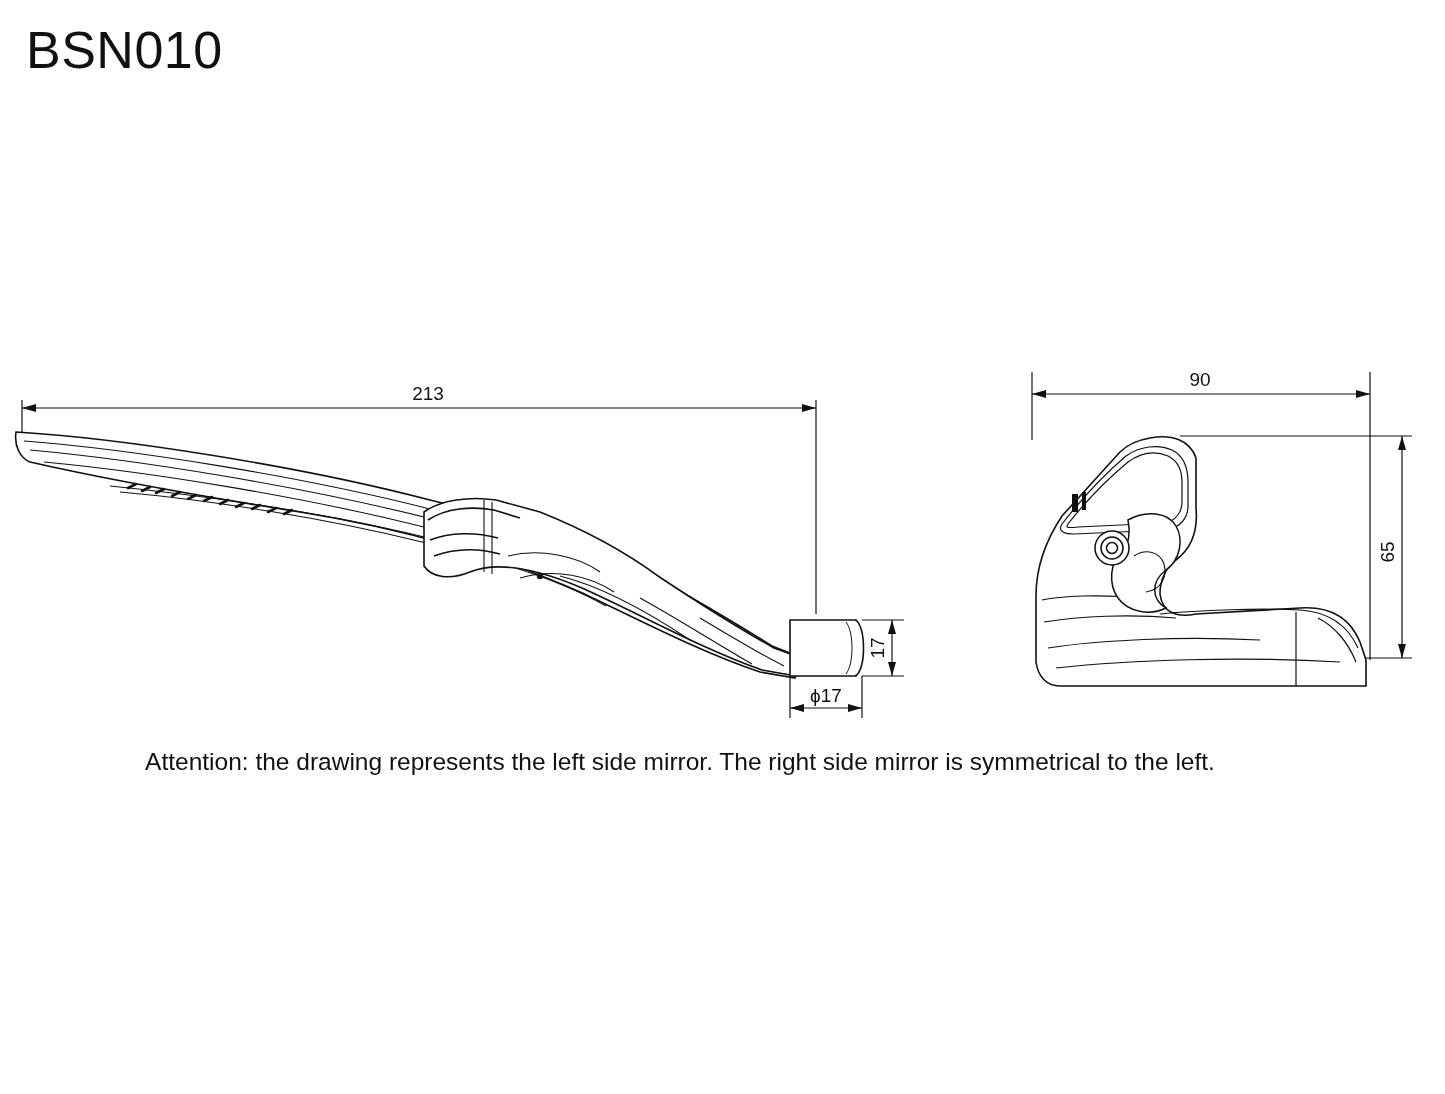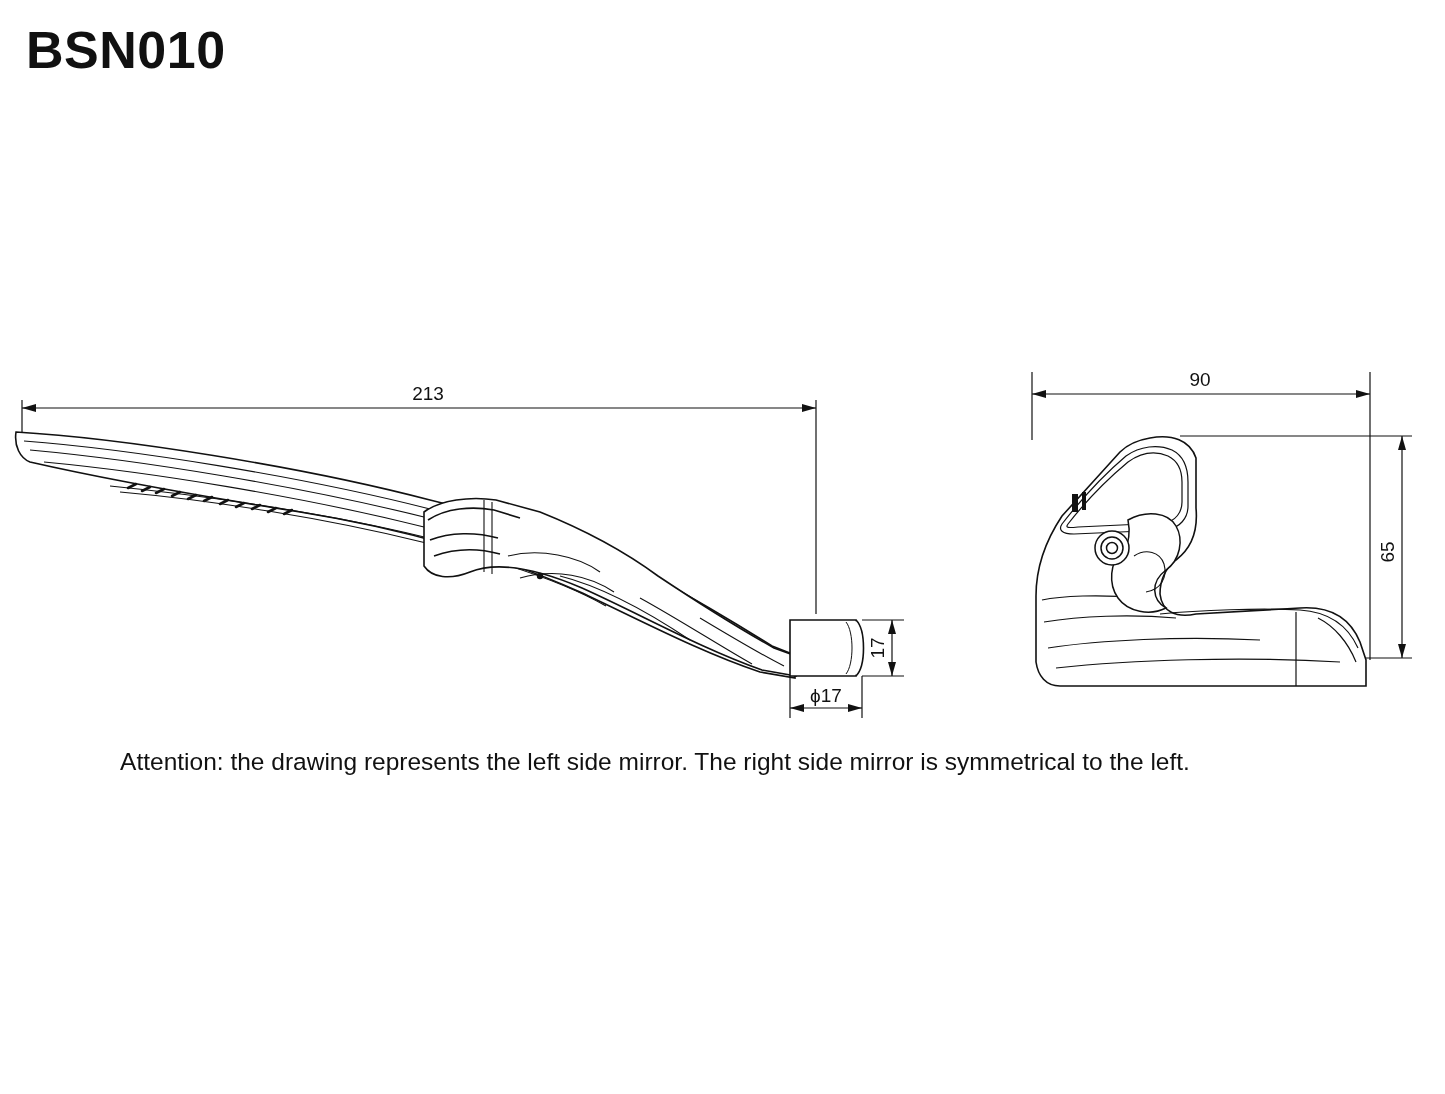--- a/index.html
+++ b/index.html
@@ -19,35 +19,36 @@
     position: relative;
     width: 1445px;
     height: 1094px;
   }
   #part-title {
     position: absolute;
     left: 26px;
     top: 24px;
     font-size: 52px;
     line-height: 1;
-    font-weight: 700;
+    font-weight: 400;
     letter-spacing: 0.5px;
     color: #111111;
     white-space: nowrap;
     text-align: center;
   }
   #attention-note {
     position: absolute;
     left: 0px;
     top: 748px;
     width: 1310px;
     text-align: center;
     font-size: 24.5px;
     color: #111111;
     white-space: nowrap;
+    padding-left: 25px;
   }
   svg.drawing {
     position: absolute;
     left: 0;
     top: 0;
     width: 1445px;
     height: 1094px;
   }
   .dimtext {
     font-family: "Liberation Sans", sans-serif;

